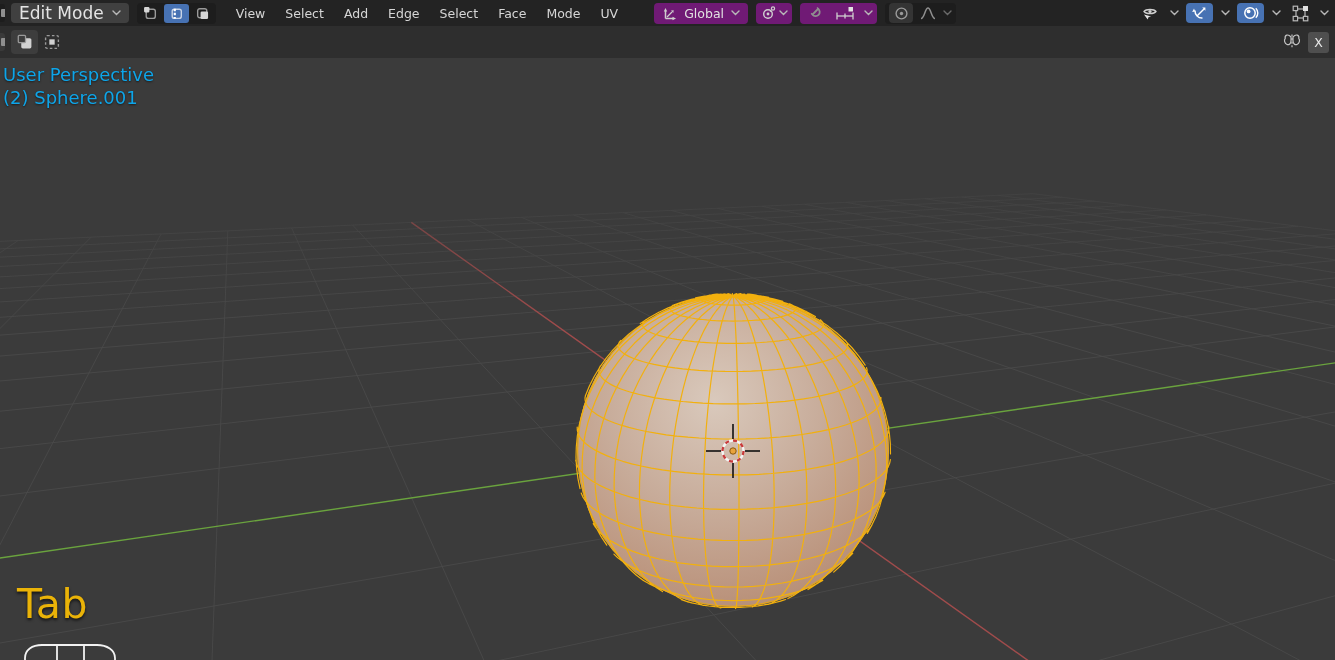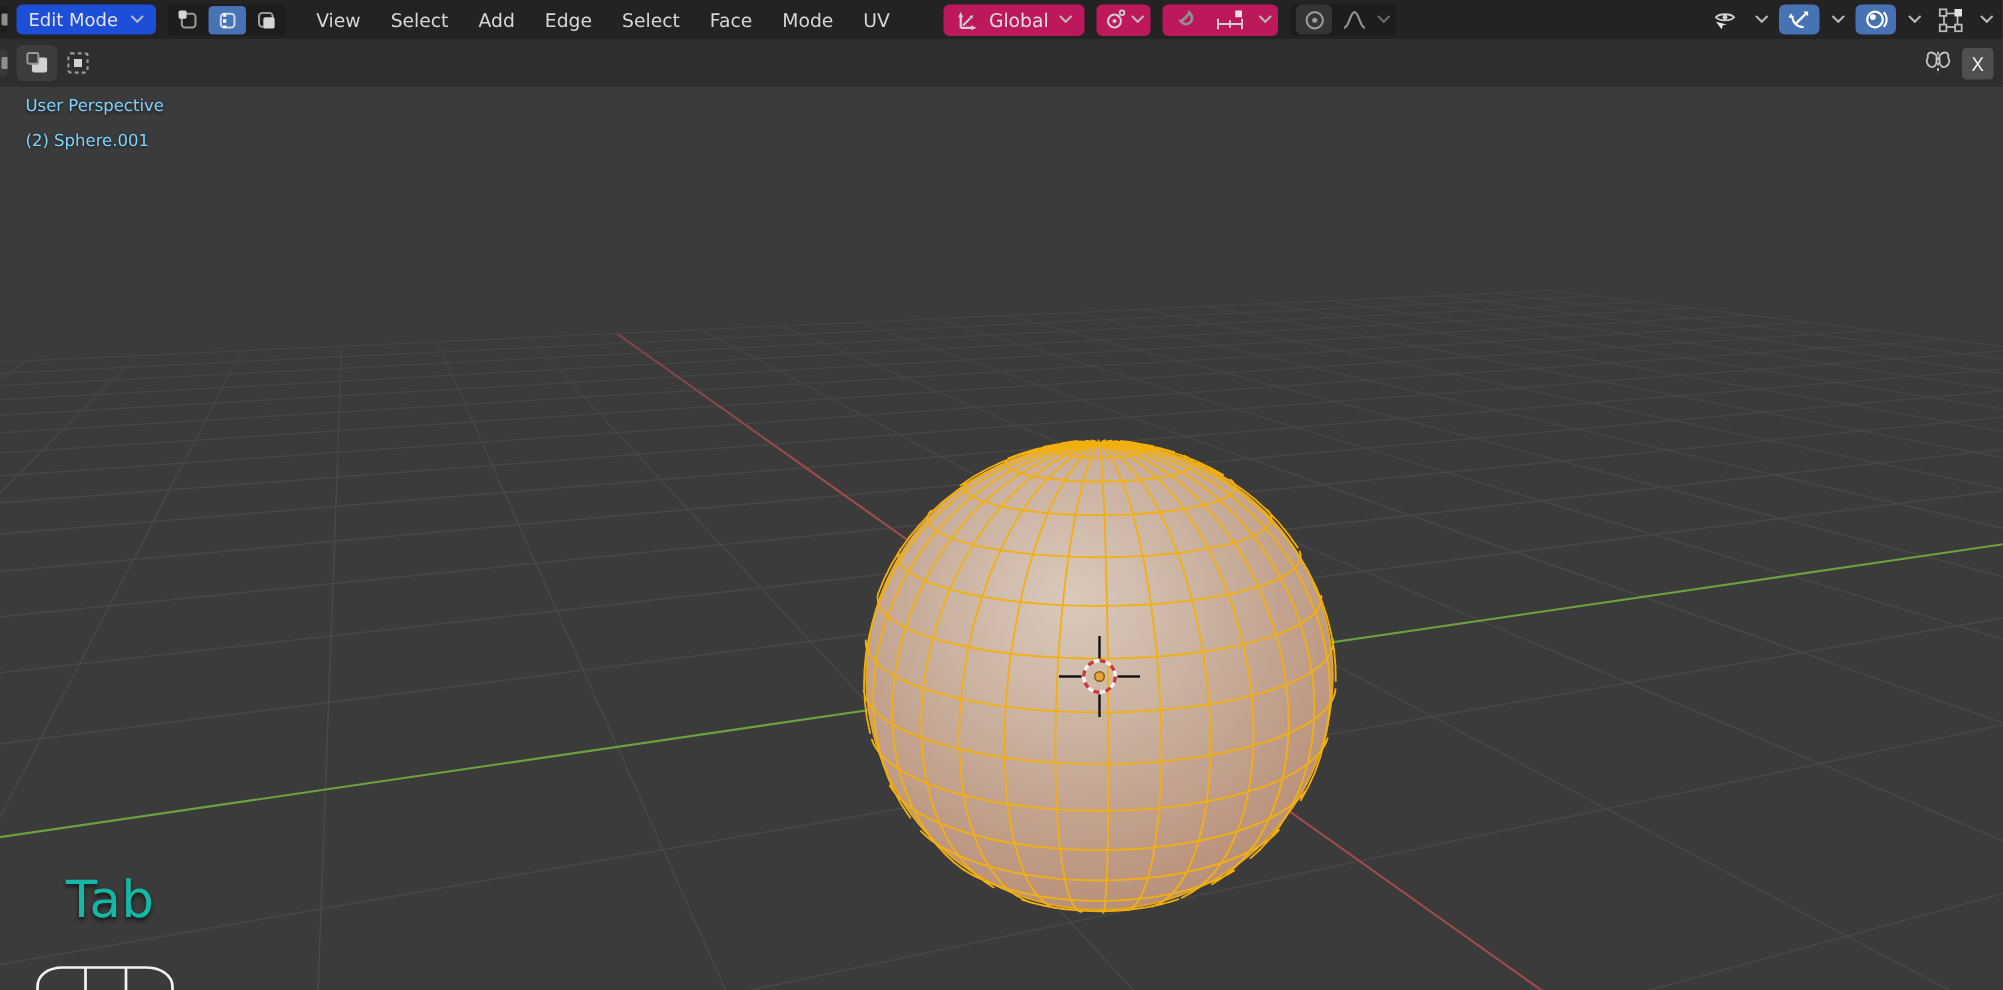--- a/index.html
+++ b/index.html
@@ -13,42 +13,42 @@
   .bar{position:absolute;left:0;right:0;display:flex;align-items:center;z-index:10}
   .bar1{top:0;height:26px;background:#232323}
   .bar2{top:26px;height:32px;background:#2e2e2e}
   .sliver{width:5px;height:18px;background:#1d1d1d;border-radius:0 3px 3px 0;
           margin-right:6px;overflow:hidden;flex:none}
   .sliver i{display:block;width:8px;height:8px;margin:5px 0 0 1px;background:#8f8f8f;border-radius:1px}
   .btn{display:flex;align-items:center;height:20px;border-radius:4px;cursor:default}
   .modebtn-wrap{display:flex;background:#1d1d1d;border-radius:4px;padding:1px;gap:1px;margin-left:8px}
   .modebtn{width:25px;height:19px;display:flex;align-items:center;justify-content:center;border-radius:3px}
   .modebtn.active{background:#4772b3}
-  .editmode{background:#1d4ed8;padding:0 8px;gap:8px;color:#e4e4e4;font-size:12px}
+  .editmode{background:#404040;padding:0 8px;gap:8px;color:#e4e4e4;font-size:17px}
   .menus{display:flex;margin-left:10px}
   .menu-item{font-size:12.5px;color:#d6d6d6;padding:16px 10px;height:26px;display:flex;align-items:center}
-  .grp{display:flex;align-items:center;background:#be185d;border-radius:4px;height:21px;padding:0 4px;gap:3px}
+  .grp{display:flex;align-items:center;background:#701a75;border-radius:4px;height:21px;padding:0 4px;gap:3px}
   .center-cluster{display:flex;align-items:center;gap:8px;margin-left:26px}
   .right-cluster{display:flex;align-items:center;margin-left:auto;padding-right:3px;gap:4px}
   .bluebtn{width:27px;height:20px;background:#4772b3;border-radius:4px;
            display:flex;align-items:center;justify-content:center}
   .plainbtn{width:24px;height:20px;display:flex;align-items:center;justify-content:center;border-radius:4px}
   .chevbox{width:16px;height:20px;display:flex;align-items:center;justify-content:center}
   .lbl{font-size:12.5px;color:#e0e0e0}
   
   .toolbtn{width:27px;height:24px;display:flex;align-items:center;justify-content:center;border-radius:4px}
   .toolbtn.active{background:#3d3d3d}
   .xbtn{width:21px;height:21px;background:#4f4f4f;border-radius:3px;color:#eaeaea;
         font-size:12.5px;display:flex;align-items:center;justify-content:center;margin-left:6px}
   
-  .vp-label{position:absolute;left:17px;color:#7dd3fc;font-size:11px;z-index:5;
+  .vp-label{position:absolute;left:3px;color:#0ea5e9;font-size:18px;z-index:5;
             text-shadow:0 1px 2px rgba(0,0,0,.55)}
   .vp-label.l1{top:64px}
   .vp-label.l2{top:87px}
-  .screencast-key{position:absolute;left:44px;top:580px;font-size:34px;color:#14b8a6;z-index:5;
+  .screencast-key{position:absolute;left:17px;top:580px;font-size:41px;color:#eab308;z-index:5;
                   text-shadow:0 2px 3px rgba(0,0,0,.65);letter-spacing:.5px}
   .screencast-mouse{position:absolute;left:24px;top:644px;z-index:5}
 </style>
 </head>
 <body>
 
 <svg id="stage" viewBox="0 0 1335 660">
   <defs>
     <radialGradient id="sg" cx="44%" cy="34%" r="80%">
       <stop offset="0%" stop-color="#d9c9bc"></stop>

